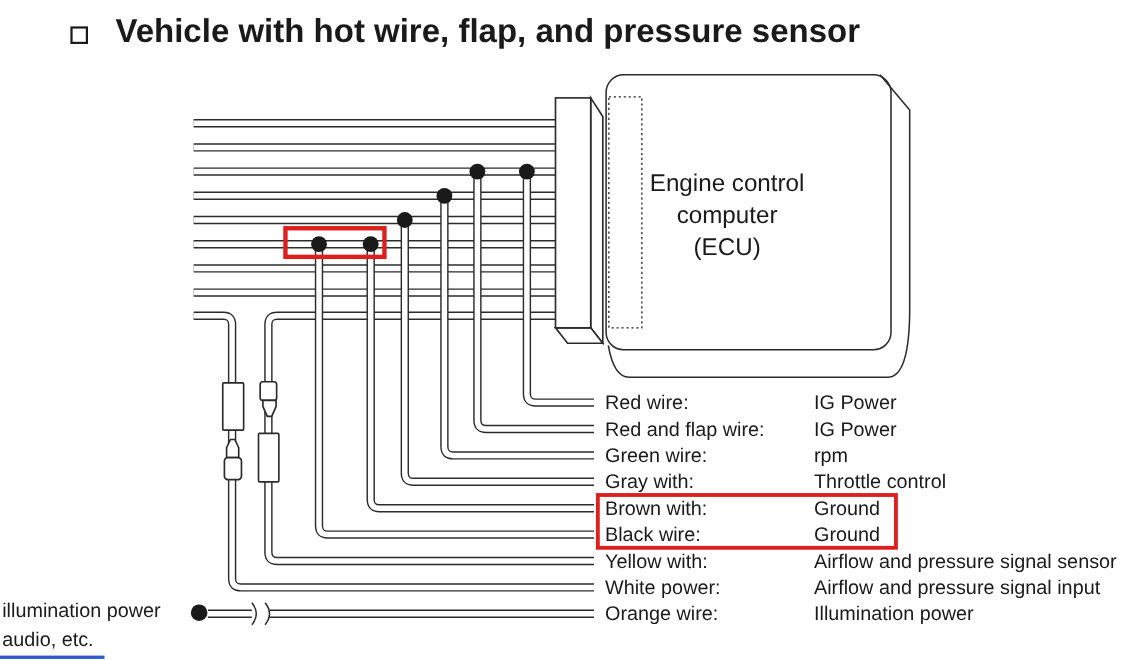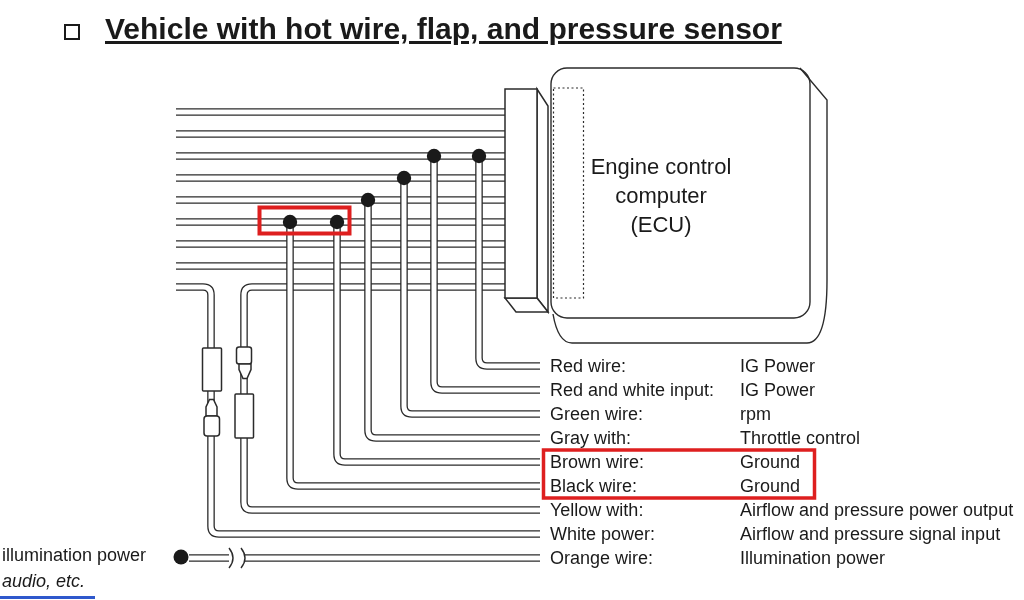--- a/index.html
+++ b/index.html
@@ -10,33 +10,33 @@
   }
   #stage{position:absolute;inset:0;width:1024px;height:600px;}
   svg{position:absolute;left:0;top:0;}
   
   .wb{stroke:#2b2b2b;stroke-width:7.6;fill:none;}
   .ww{stroke:#ffffff;stroke-width:5;fill:none;}
   .ol{fill:#ffffff;stroke:#2b2b2b;stroke-width:1.5;}
   .ln{fill:none;stroke:#2b2b2b;stroke-width:1.4;}
   .dot{fill:#1a1a1a;stroke:none;}
   .txt{position:absolute;white-space:nowrap;}
-  .title-row{position:absolute;left:64px;top:12px;display:flex;align-items:flex-start;text-decoration:underline;}
+  .title-row{position:absolute;left:64px;top:12px;display:flex;align-items:flex-start;}
   .bullet{display:inline-block;width:12px;height:12px;border:2px solid #1a1a1a;margin-top:12px;}
   .title{font-size:30px;font-weight:bold;letter-spacing:0px;margin:0 0 0 25px;line-height:34px;}
   .harness-label{left:110px;top:70px;font-size:22px;}
   .ecu-label{
     position:absolute;left:564px;top:152px;width:194px;
     text-align:center;font-size:22px;line-height:29px;white-space:pre-line;
   }
   .wire-row{position:absolute;height:24px;line-height:24px;font-size:18px;}
   .wname{position:absolute;left:550px;white-space:nowrap;}
   .wfunc{position:absolute;left:740px;white-space:nowrap;}
   .illum{left:2px;top:545px;font-size:18px;}
-  .audio{left:2px;top:571px;font-size:18px;font-style:italic;}
+  .audio{left:2px;top:571px;font-size:18px;}
 </style>
 </head>
 <body>
 
 <div id="stage">
 
   <svg width="1024" height="600" viewBox="0 0 1024 600">
 
     <g>
       <path class="wb" d="M176 112 H505"></path>
@@ -132,42 +132,42 @@
 
   <div class="ecu-label">Engine control
 computer
 (ECU)</div>
 
   <div class="wire-row" style="top:354px">
     <span class="wname">Red wire:</span>
     <span class="wfunc">IG Power</span>
   </div>
   <div class="wire-row" style="top:378px">
-    <span class="wname">Red and white input:</span>
+    <span class="wname">Red and flap wire:</span>
     <span class="wfunc">IG Power</span>
   </div>
   <div class="wire-row" style="top:402px">
     <span class="wname">Green wire:</span>
     <span class="wfunc">rpm</span>
   </div>
   <div class="wire-row" style="top:426px">
     <span class="wname">Gray with:</span>
     <span class="wfunc">Throttle control</span>
   </div>
   <div class="wire-row" style="top:450px">
-    <span class="wname">Brown wire:</span>
+    <span class="wname">Brown with:</span>
     <span class="wfunc">Ground</span>
   </div>
   <div class="wire-row" style="top:474px">
     <span class="wname">Black wire:</span>
     <span class="wfunc">Ground</span>
   </div>
   <div class="wire-row" style="top:498px">
     <span class="wname">Yellow with:</span>
-    <span class="wfunc">Airflow and pressure power output</span>
+    <span class="wfunc">Airflow and pressure signal sensor</span>
   </div>
   <div class="wire-row" style="top:522px">
     <span class="wname">White power:</span>
     <span class="wfunc">Airflow and pressure signal input</span>
   </div>
   <div class="wire-row" style="top:546px">
     <span class="wname">Orange wire:</span>
     <span class="wfunc">Illumination power</span>
   </div>
 

